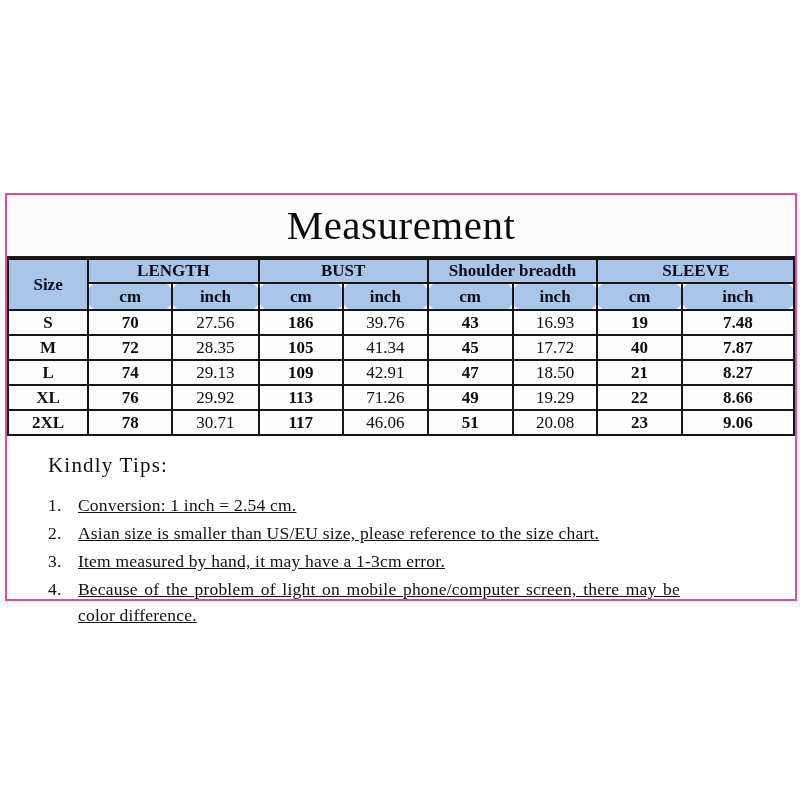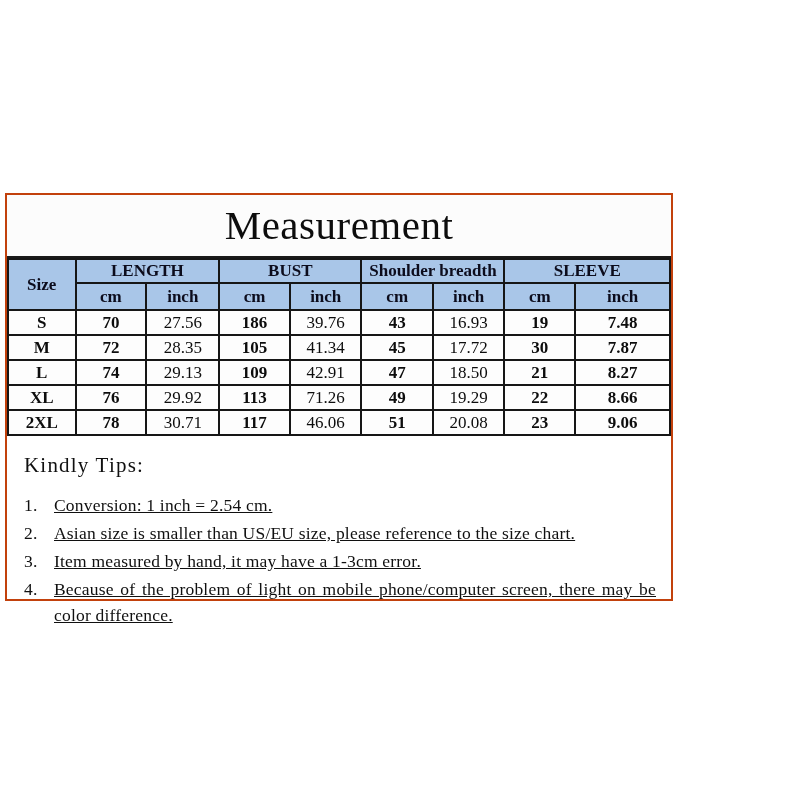--- a/index.html
+++ b/index.html
@@ -14,23 +14,23 @@
     position: relative;
     width: 800px;
     height: 800px;
     background: #ffffff;
     overflow: hidden;
   }
   .chart-box {
     position: absolute;
     left: 5px;
     top: 193px;
-    width: 668px;
+    width: 792px;
     height: 408px;
-    border: 2px solid #c2410c;
+    border: 2px solid #ec4899;
     background: #ffffff;
     box-sizing: border-box;
   }
   .title-bar {
     height: 61px;
     border-bottom: 2px solid #1a1a1a;
     background: #fcfcfc;
     display: flex;
     align-items: center;
     justify-content: center;
@@ -55,31 +55,31 @@
     overflow: hidden;
     white-space: nowrap;
   }
   table.size-table th {
     background: #a9c6e8;
     color: #0c0c1c;
     font-weight: bold;
     font-size: 17px;
   }
   tr.group-row th { height: 22px; }
-  tr.unit-row th { height: 25px; }
+  tr.unit-row th { height: 25px; border-radius: 10px; }
   th.size-head { font-size: 18px; }
   table.size-table td {
     background: #fdfdfd;
     color: #0d0d0d;
     font-size: 17px;
     height: 23px;
   }
   table.size-table td.b { font-weight: bold; }
   .tips {
-    padding: 15px 30px 0 17px;
+    padding: 15px 30px 0 41px;
     color: #101010;
   }
   .tips-heading {
     font-size: 21px;
     letter-spacing: 1.2px;
     margin: 2px 0 14px 0;
   }
   .tips-list {
     margin: 0;
     padding: 0;
@@ -156,21 +156,21 @@
             <td class="b">7.48</td>
           </tr>
           <tr>
             <td class="b">M</td>
             <td class="b">72</td>
             <td>28.35</td>
             <td class="b">105</td>
             <td>41.34</td>
             <td class="b">45</td>
             <td>17.72</td>
-            <td class="b">30</td>
+            <td class="b">40</td>
             <td class="b">7.87</td>
           </tr>
           <tr>
             <td class="b">L</td>
             <td class="b">74</td>
             <td>29.13</td>
             <td class="b">109</td>
             <td>42.91</td>
             <td class="b">47</td>
             <td>18.50</td>

